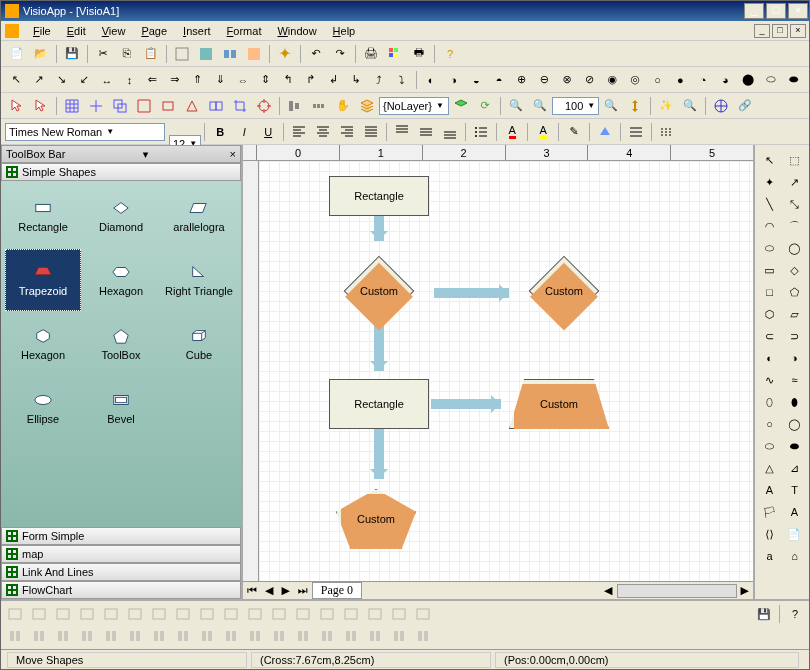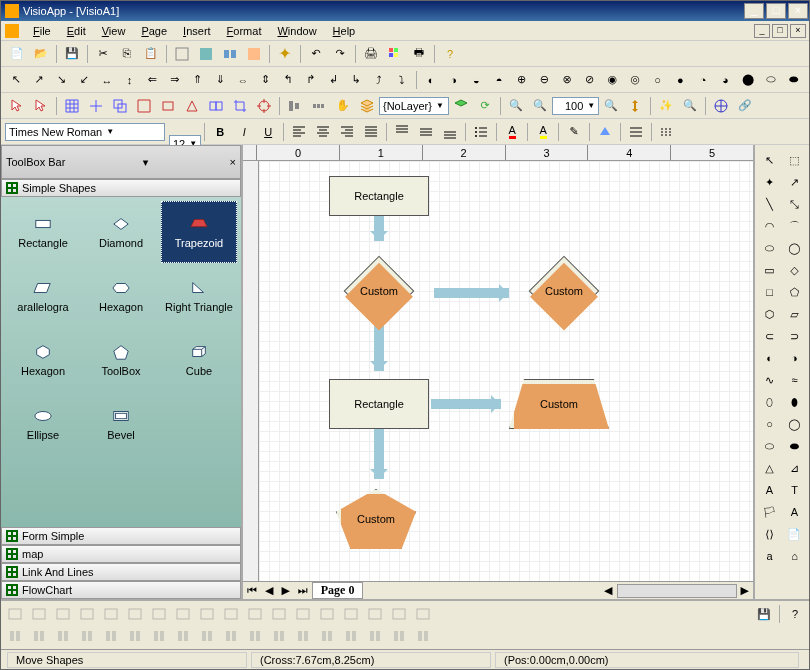--- a/index.html
+++ b/index.html
@@ -13,21 +13,21 @@
 .menui:first-letter { text-decoration: underline; }
 .mdibtns { margin-left: auto; display: flex; padding-right: 2px; }
 .mdibtn { width: 16px; height: 14px; background: #ece9d8; border: 1px solid #888; margin: 1px; text-align: center; line-height: 10px; font-size: 9px; cursor: pointer; }
 .toolbar { display: flex; background: #ece9d8; padding: 2px 4px; border-bottom: 1px solid #ccc; align-items: center; flex-wrap: nowrap; height: 26px; }
 .tbtn { width: 22px; height: 22px; display: inline-flex; align-items: center; justify-content: center; margin: 0 1px; cursor: pointer; }
 .sep { width: 1px; height: 18px; background: #aaa; margin: 0 3px; }
 .combo { border: 1px solid #7f9db9; background: #fff; padding: 1px 3px; height: 18px; display: inline-flex; align-items: center; }
 .combo .dd { margin-left: 4px; font-size: 8px; }
 .main { flex: 1; display: flex; min-height: 0; }
 .toolbox { width: 242px; display: flex; flex-direction: column; border-right: 2px solid #aaa; }
-.tbhead { background: linear-gradient(#e0e0e0,#ccc); border: 1px solid #999; display: flex; align-items: center; padding: 2px 4px; height: 34px; }
+.tbhead { background: linear-gradient(#e0e0e0,#ccc); border: 1px solid #999; display: flex; align-items: center; padding: 2px 4px; height: 18px; }
 .tbhead .close { margin-left: auto; cursor: pointer; }
 .tbsec { background: linear-gradient(#f8f8f8,#ddd); border: 1px solid #999; padding: 2px 4px; display: flex; align-items: center; height: 18px; cursor: pointer; }
 .tbsec .grid { width: 12px; height: 12px; border: 1px solid #060; margin-right: 4px; display: grid; grid-template-columns: 1fr 1fr; }
 .tbsec .grid div { border: .5px solid #060; }
 .shapepanel { flex: 1; background: linear-gradient(#b8d8d0,#8bb8ac); overflow: auto; display: grid; grid-template-columns: repeat(3,1fr); grid-auto-rows: 62px; padding: 4px; gap: 2px; }
 .shape { display: flex; flex-direction: column; align-items: center; justify-content: center; text-align: center; cursor: pointer; }
 .shape.sel { background: #1a3a6a; color: #fff; border: 1px dotted #fff; }
 .shape .icon { width: 24px; height: 18px; margin-bottom: 4px; }
 .canvas-wrap { flex: 1; display: flex; flex-direction: column; background: #fff; min-width: 0; }
 .ruler-h { height: 16px; background: #f0f0f0; border-bottom: 1px solid #999; display: flex; font-size: 9px; }
@@ -39,21 +39,21 @@
 .node::after { content:''; position: absolute; right:-4px; bottom:-4px; width:100%; height:100%; background:#e8a060; z-index:-1; }
 .diamond { transform: rotate(45deg); }
 .diamond span { transform: rotate(-45deg); }
 .arrow { position: absolute; pointer-events: none; }
 .arrow-v { width: 10px; background: #9ec9d9; }
 .arrow-v::after { content:''; position:absolute; bottom:-8px; left:-4px; border:9px solid transparent; border-top-color:#9ec9d9; }
 .arrow-h { height: 10px; background: #9ec9d9; }
 .arrow-h::after { content:''; position:absolute; right:-8px; top:-4px; border:9px solid transparent; border-left-color:#9ec9d9; }
 .pagetabs { height: 18px; background: #ece9d8; border-top: 1px solid #999; display: flex; align-items: center; font-size: 10px; }
 .pagetabs .nav { padding: 0 4px; cursor: pointer; }
-.pagetabs .tab { background: #fff; border: 1px solid #999; padding: 0 8px; font-family: "Times New Roman",serif; font-size: 12px; font-weight: bold; }
+.pagetabs .tab { background: #fff; border: 1px solid #999; padding: 0 8px; font-family: "Times New Roman",serif; font-size: 12px; }
 .rtools { width: 56px; background: #ece9d8; border-left: 2px solid #aaa; padding: 4px 2px; display: grid; grid-template-columns: 1fr 1fr; grid-auto-rows: 22px; }
 .rt { display: flex; align-items: center; justify-content: center; cursor: pointer; }
 .bottom-tb { height: 50px; border-top: 2px solid #aaa; padding: 2px; display: flex; flex-direction: column; }
 .btrow { flex: 1; display: flex; align-items: center; }
 .status { height: 20px; background: #ece9d8; border-top: 1px solid #999; display: flex; align-items: center; padding: 0 6px; }
 .status .cell { border: 1px solid #ccc; padding: 1px 8px; margin-right: 4px; }
 svg { width: 16px; height: 16px; }
 </style>
 </head>
 <body>
@@ -408,31 +408,31 @@
             <rect x="4" y="6" width="16" height="8" fill="#fff" stroke="#246"></rect>
           </svg>
           <span>Rectangle</span>
         </div>
         <div class="shape">
           <svg class="icon" viewBox="0 0 24 20">
             <path d="M12 4l8 6-8 6-8-6z" fill="#fff" stroke="#246"></path>
           </svg>
           <span>Diamond</span>
         </div>
+        <div class="shape">
+          <svg class="icon" viewBox="0 0 24 20">
+            <path d="M6 5h14l-4 10H2z" fill="#fff" stroke="#246"></path>
+          </svg>
+          <span>arallelogra</span>
+        </div>
         <div class="shape sel">
           <svg class="icon" viewBox="0 0 24 20">
             <path d="M7 5h10l4 8H3z" fill="#d44" stroke="#822"></path>
           </svg>
           <span>Trapezoid</span>
-        </div>
-        <div class="shape">
-          <svg class="icon" viewBox="0 0 24 20">
-            <path d="M6 5h14l-4 10H2z" fill="#fff" stroke="#246"></path>
-          </svg>
-          <span>arallelogra</span>
         </div>
         <div class="shape">
           <svg class="icon" viewBox="0 0 24 20">
             <path d="M7 5h10l4 5-4 5H7l-4-5z" fill="#fff" stroke="#246"></path>
           </svg>
           <span>Hexagon</span>
         </div>
         <div class="shape">
           <svg class="icon" viewBox="0 0 24 20">
             <path d="M5 15V4l12 11z" fill="#fff" stroke="#246"></path>

